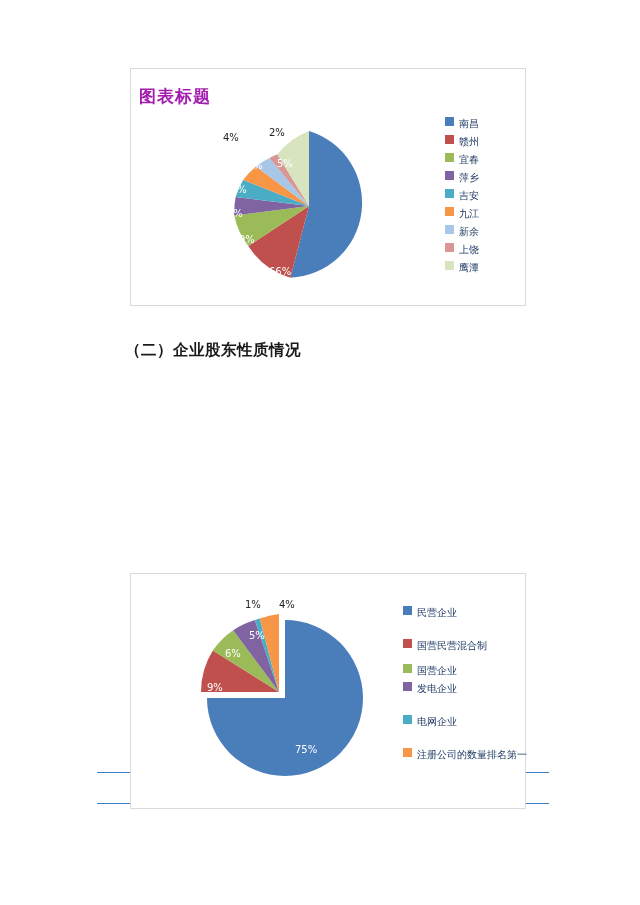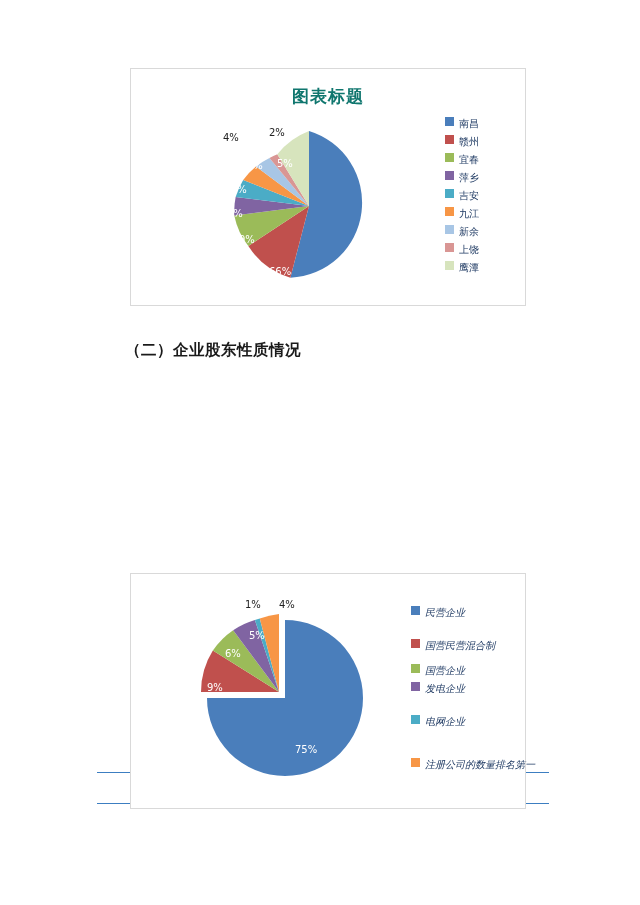--- a/index.html
+++ b/index.html
@@ -25,27 +25,26 @@
   }
   #chart1 {
     left: 130px;
     top: 68px;
     width: 396px;
     height: 238px;
   }
   #chart1 .chart-title {
     position: absolute;
     top: 16px;
-    left: 0;
+    left: 8px;
     width: 100%;
-    text-align: center;
     font-family: "DejaVu Sans", sans-serif;
     font-size: 17px;
     font-weight: bold;
-    color: #0f766e;
+    color: #a21caf;
     letter-spacing: 1px;
   }
   #chart1 .plot {
     position: absolute;
     left: 28px;
     top: 42px;
     width: 300px;
     height: 190px;
   }
   #chart1 .legend {
@@ -125,24 +124,23 @@
   }
   #chart2 .plot {
     position: absolute;
     left: 18px;
     top: 18px;
     width: 260px;
     height: 200px;
   }
   #chart2 .legend {
     position: absolute;
-    left: 280px;
+    left: 272px;
     top: 32px;
     width: 120px;
-    font-style: italic;
   }
   #chart2 .legend-label { font-size: 10px; }
 </style>
 </head>
 <body>
 
 <div class="chart-box" id="chart1">
   <div class="chart-title">图表标题</div>
 
   <div class="plot">
@@ -259,21 +257,21 @@
       <span class="legend-label">国营民营混合制</span>
     </div>
     <div class="legend-item" style="">
       <span class="legend-swatch" style="background:#9bbb59"></span>
       <span class="legend-label">国营企业</span>
     </div>
     <div class="legend-item" style="margin-bottom:19px">
       <span class="legend-swatch" style="background:#8064a2"></span>
       <span class="legend-label">发电企业</span>
     </div>
-    <div class="legend-item" style="margin-bottom:29px">
+    <div class="legend-item" style="margin-bottom:19px">
       <span class="legend-swatch" style="background:#4bacc6"></span>
       <span class="legend-label">电网企业</span>
     </div>
     <div class="legend-item">
       <span class="legend-swatch" style="background:#f79646"></span>
       <span class="legend-label">注册公司的数量排名第一</span>
     </div>
   </div>
 </div>
 

